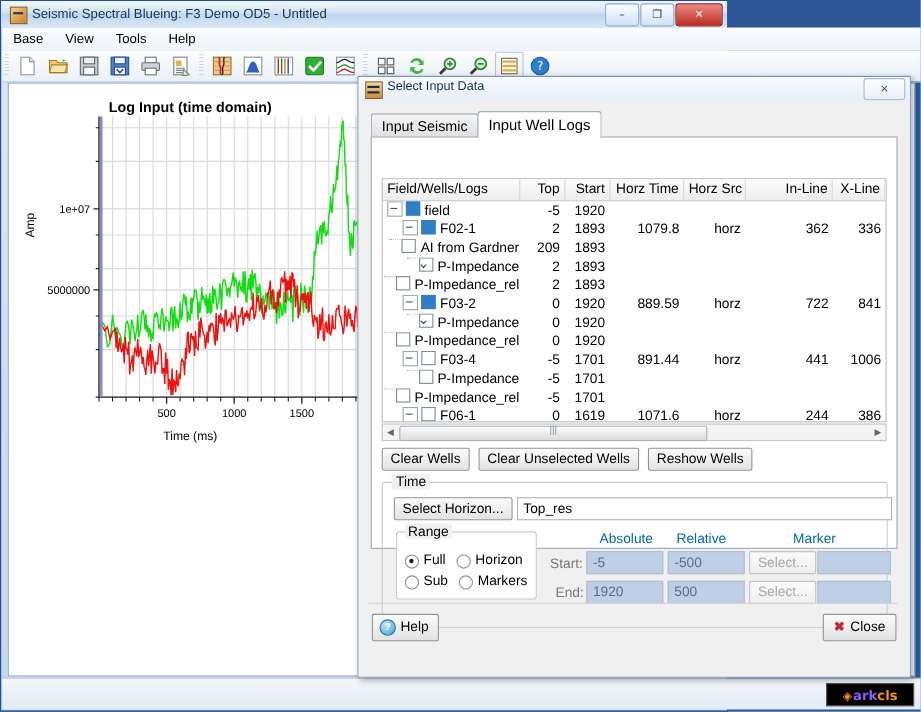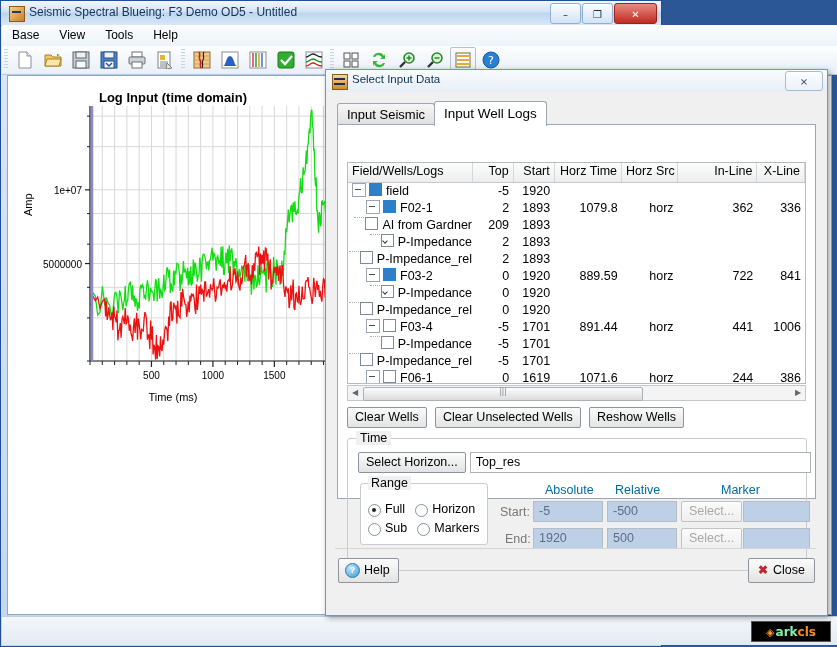--- a/index.html
+++ b/index.html
@@ -51,21 +51,21 @@
   #ylabel{position:absolute;left:14px;top:140px;font-size:11px;
      transform:rotate(-90deg);transform-origin:left top;}
   #xlabel{position:absolute;left:0;top:315px;width:330px;text-align:center;font-size:11px;}
 
   
   #statusbar{position:absolute;left:1px;bottom:1px;width:835px;height:28px;
      background:linear-gradient(#f3f7fb,#e2eaf3);border-top:1px solid #c0d0e0;}
   #logo{position:absolute;right:6px;top:4px;width:78px;height:19px;background:#000;
      border:1px solid #555;display:flex;align-items:center;justify-content:center;}
   #logo .lg{font-size:12px;font-weight:bold;font-family:"DejaVu Sans",sans-serif;}
-  #logo .a{color:#86efac;}
+  #logo .a{color:#8b5cf6;}
   #logo .b{color:#ff8c1a;}
   #logo .d{color:#ff8c1a;font-size:11px;margin-right:1px;}
 
   
   #dialog{position:absolute;left:324px;top:68px;width:503px;height:547px;
      background:#f0f0f0;border:1px solid #7595bb;box-sizing:border-box;
      box-shadow:2px 2px 6px rgba(0,0,0,.35);}
   #dlg-title{position:relative;height:22px;background:linear-gradient(#f8fbfe,#e7eef7);
      border-bottom:1px solid #cfdbe8;}
   #dlg-title .di{position:absolute;left:6px;top:4px;width:14px;height:14px;

